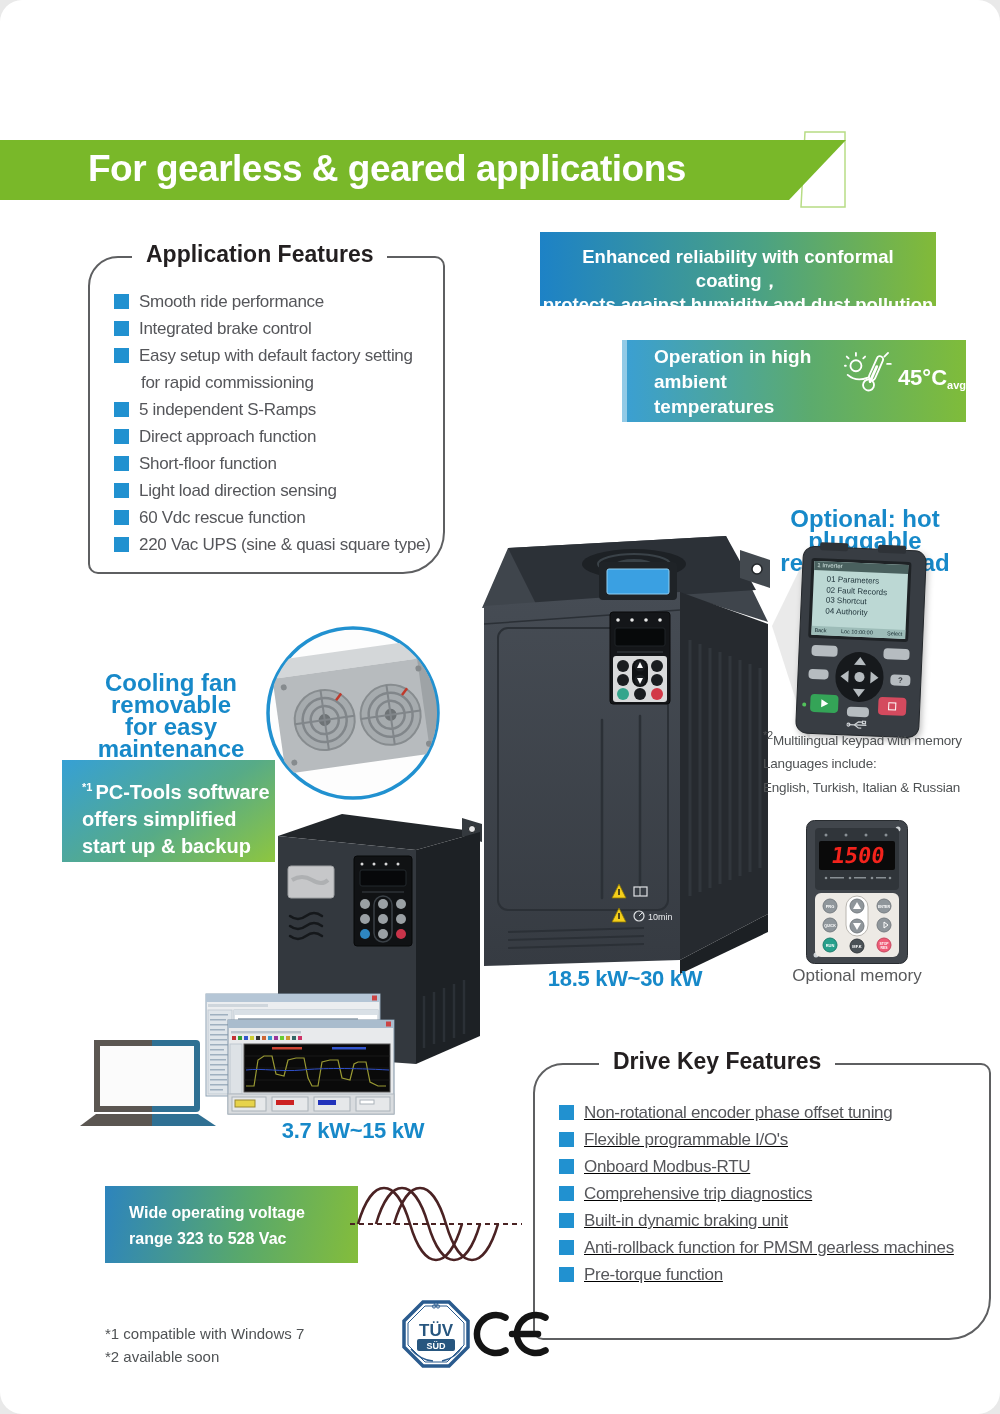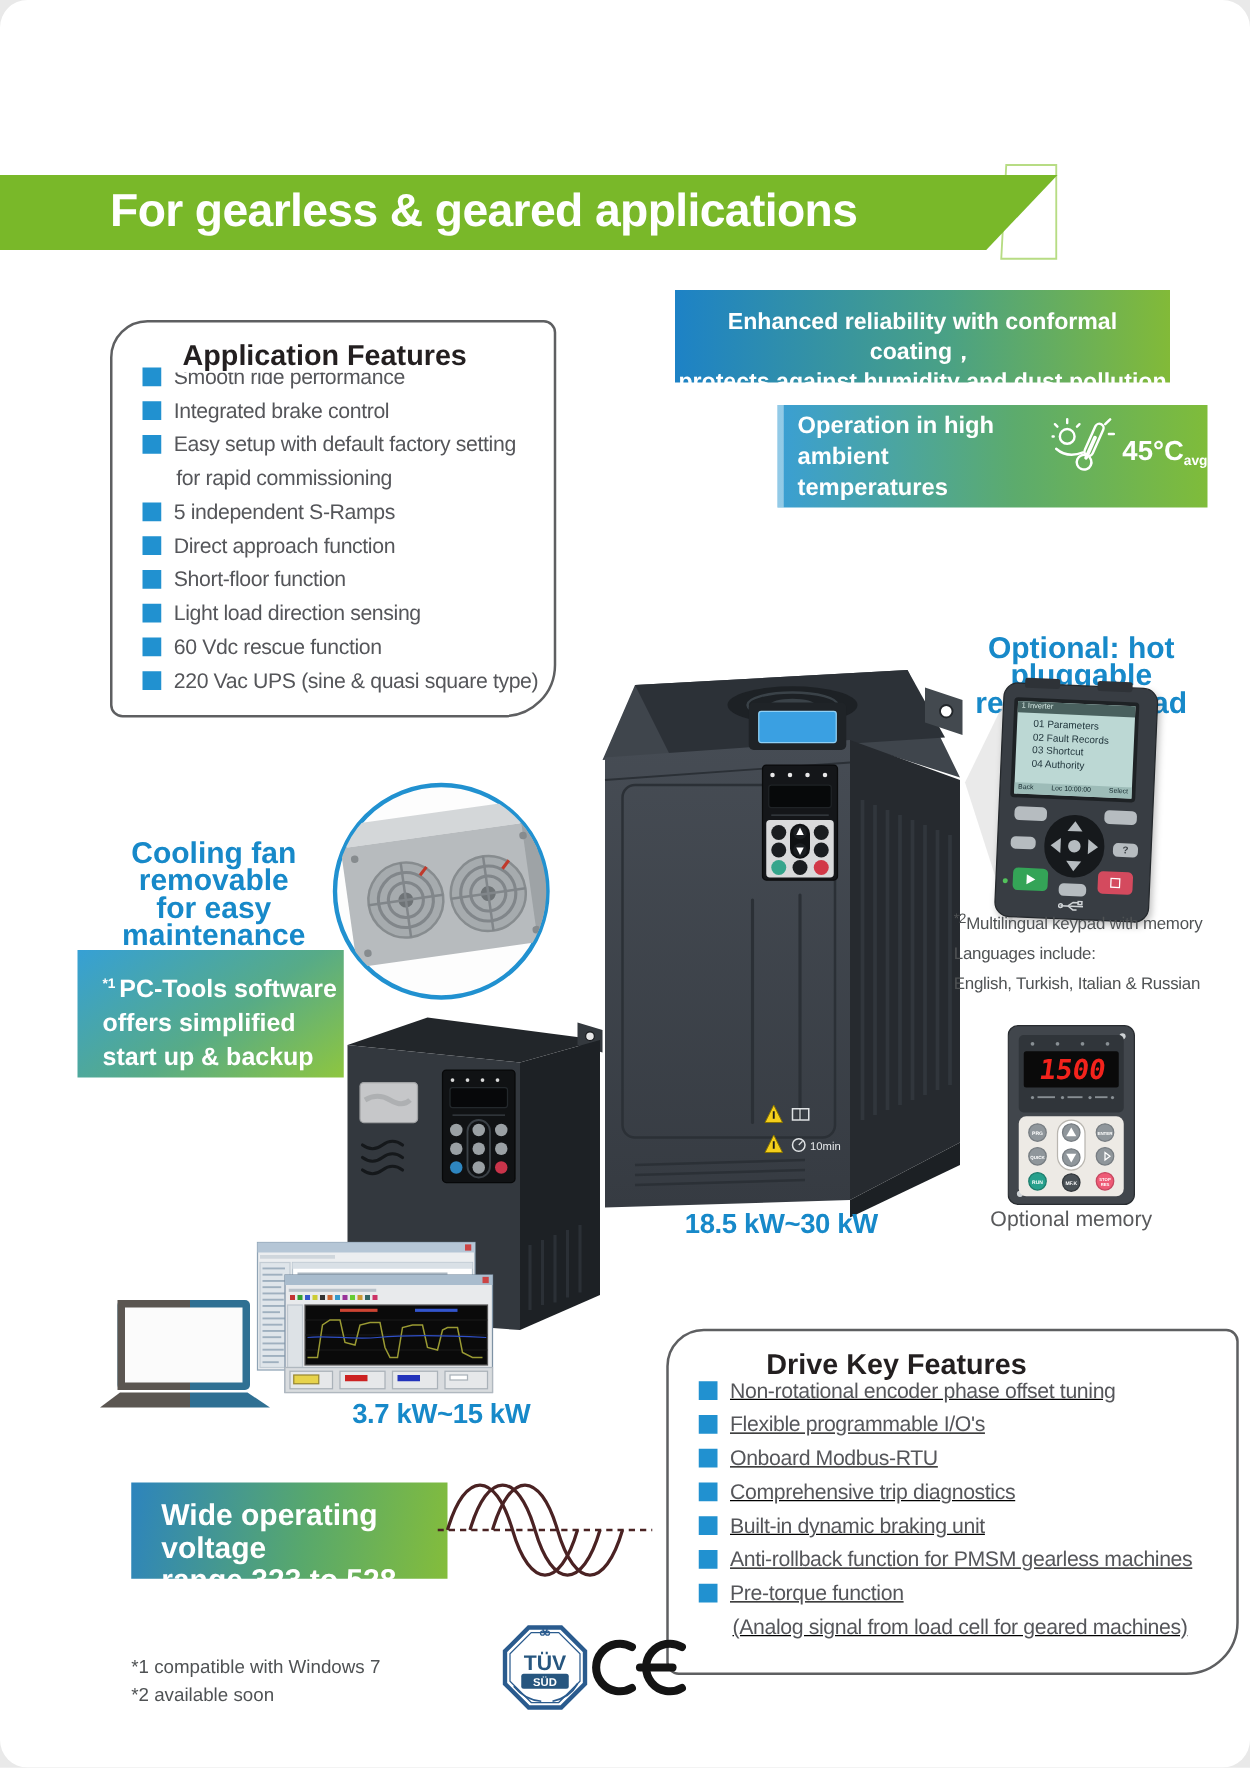--- a/index.html
+++ b/index.html
@@ -5,33 +5,33 @@
   html,body{margin:0;padding:0;background:#e9e9e9;}
   .page{position:relative;width:1000px;height:1414px;background:#ffffff;margin:0 auto;
         font-family:"Liberation Sans", sans-serif;overflow:hidden;border-radius:22px;}
   .abs{position:absolute;}
 
   
   .hdr-title{position:absolute;left:88px;top:148px;color:#ffffff;font-size:37px;font-weight:bold;letter-spacing:-0.5px;}
 
   
   .fbox{position:absolute;border:2px solid #5e5f61;border-radius:30px 10px 42px 10px;background:#ffffff;box-sizing:border-box;}
-  .fbox-title{position:absolute;top:-17px;background:#ffffff;padding:0 14px;font-size:23px;font-weight:bold;color:#231f20;white-space:nowrap;margin-top:30px;}
+  .fbox-title{position:absolute;top:-17px;background:#ffffff;padding:0 14px;font-size:23px;font-weight:bold;color:#231f20;white-space:nowrap;}
   .flist{padding:30px 10px 0 24px;}
   .frow{display:flex;align-items:flex-start;min-height:27px;font-size:17px;letter-spacing:-0.3px;color:#55565a;line-height:27px;}
   .frow .bullet{flex:none;width:15px;height:15px;background:#2191d0;margin:6px 10px 0 0;}
   .frow.cont{padding-left:27px;}
 
   
   .gban{position:absolute;color:#ffffff;font-weight:bold;box-sizing:border-box;}
   .gban1{background:linear-gradient(90deg,#1d82c6 0%,#4aa185 55%,#82ba38 100%);text-align:center;font-size:18.5px;line-height:24px;padding-top:13px;}
-  .gban2{background:linear-gradient(90deg,#3a9fd4 0%,#5cab6d 55%,#7fbc3a 100%);display:flex;align-items:center;padding-left:16px;font-size:19px;line-height:25px;}
+  .gban2{background:linear-gradient(90deg,#3a9fd4 0%,#5cab6d 55%,#7fbc3a 100%);display:flex;align-items:center;padding-left:32px;font-size:19px;line-height:25px;margin-top:16px;}
   .gban2:before{content:"";position:absolute;left:0;top:0;bottom:0;width:5px;background:rgba(255,255,255,0.45);}
   .gbanpc{background:linear-gradient(145deg,#36a0d5 0%,#57ab87 55%,#8ec63f 100%);font-size:20px;line-height:27px;padding:14px 0 0 20px;}
-  .gbanv{background:linear-gradient(100deg,#2d84bd 0%,#58a86c 55%,#84bd3b 100%);font-size:24px;line-height:26px;padding:14px 0 12px 24px;}
+  .gbanv{background:linear-gradient(100deg,#2d84bd 0%,#58a86c 55%,#84bd3b 100%);font-size:16px;line-height:26px;padding:14px 0 12px 24px;}
   .temp-val{font-size:22px;}
   .temp-sub{font-size:11px;vertical-align:-4px;}
   sup{font-size:11px;}
 
   
   .bluecall{position:absolute;color:#1789c9;font-weight:bold;font-size:24px;line-height:22px;text-align:center;}
   .kwlabel{position:absolute;color:#1789c9;font-weight:bold;font-size:22px;text-align:center;letter-spacing:-0.3px;}
 
   
   .rk{position:absolute;left:799px;top:548px;width:122px;height:186px;background:#383d43;border:1px solid #24282c;
@@ -527,23 +527,20 @@
           <span>Built-in dynamic braking unit</span>
         </div>
       <div class="frow">
           <span class="bullet"></span>
           <span>Anti-rollback function for PMSM gearless machines</span>
         </div>
       <div class="frow">
           <span class="bullet"></span>
           <span>Pre-torque function</span>
         </div>
-      <div class="frow cont">
-          <span>(Analog signal from load cell for geared machines)</span>
-        </div>
     </div>
   </div>
 
   <div class="gban gbanv" style="left:105px;top:1186px;width:253px;height:77px;">
     <div>Wide operating voltage</div>
     <div>range 323 to 528 Vac</div>
   </div>
   <svg class="abs" style="left:350px;top:1172px;" width="172" height="106" viewBox="0 0 172 106">
     <line x1="0" y1="52" x2="172" y2="52" stroke="#4a2323" stroke-width="2" stroke-dasharray="5 4"></line>
     <g fill="none" stroke="#4a2223" stroke-width="2.6">

